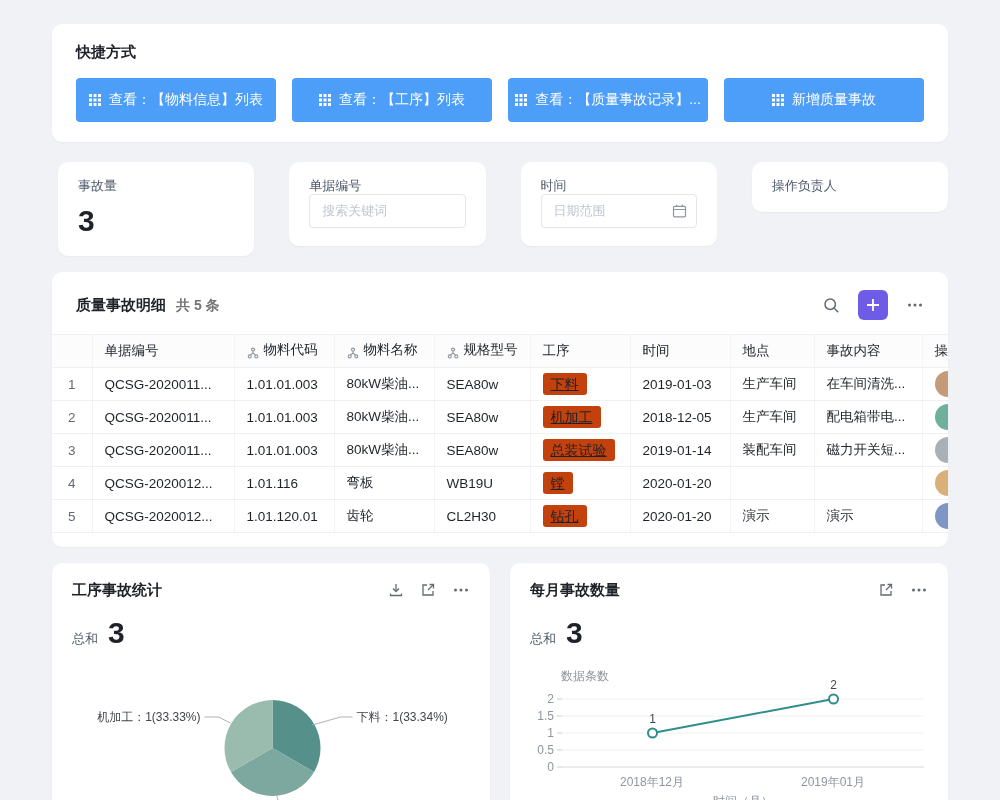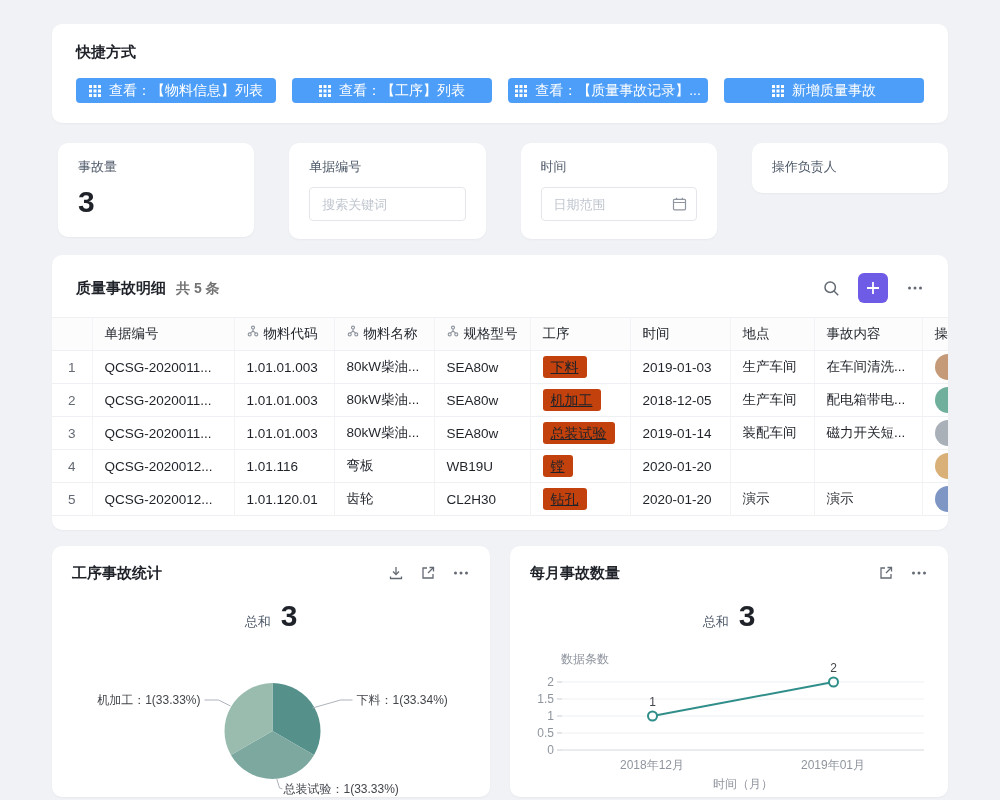--- a/index.html
+++ b/index.html
@@ -6,62 +6,62 @@
   html,body{margin:0;padding:0;}
   body{font-family:"Liberation Sans","DejaVu Sans",sans-serif;}
   .page{width:1000px;height:800px;background:#F0F2F5;overflow:hidden;position:relative;}
   .content{padding:24px 52px 0;}
   .card{background:#fff;border-radius:10px;box-shadow:0 1px 2px rgba(31,35,41,.04);}
   .card-title{font-size:15px;font-weight:700;color:#1F2329;line-height:20px;}
 
   
   .shortcuts-card{padding:18px 24px 20px;}
   .shortcut-row{display:flex;gap:16px;margin-top:16px;}
-  .shortcut-btn{flex:1 1 0;display:inline-flex;align-items:center;justify-content:center;gap:8px;height:25px;
+  .shortcut-btn{flex:1 1 0;display:inline-flex;align-items:center;justify-content:center;gap:8px;height:44px;
     background:#4D9EF8;border:none;border-radius:4px;color:#fff;font-size:14px;cursor:pointer;
     font-family:inherit;white-space:nowrap;overflow:hidden;padding:0 10px;}
   .grid-icon{display:flex;flex:none;}
 
   
   .filter-row{display:flex;gap:35px;margin-top:20px;align-items:flex-start;padding-left:6px;}
   .filter-card{flex:1 1 0;padding:16px 20px 18px;}
   .filter-label{font-size:13px;color:#4E5969;line-height:16px;}
   .stat-number{font-size:30px;font-weight:700;color:#1F2329;margin-top:10px;line-height:34px;}
-  .input-wrap{position:relative;margin-top:12px;}
+  .input-wrap{position:relative;font-family:Liberation Serif, serif;}
   .input-wrap input{width:100%;height:34px;border:1px solid #E5E6EB;border-radius:4px;padding:0 30px 0 12px;
     font-size:13px;color:#1F2329;font-family:inherit;background:#fff;outline:none;}
   input::placeholder{color:#C0C6CF;}
   .input-icon{position:absolute;right:10px;top:50%;transform:translateY(-50%);display:flex;color:#8F959E;}
 
   
   .table-card{margin-top:16px;padding:18px 0 14px;overflow:hidden;}
   .table-head{display:flex;align-items:center;justify-content:space-between;padding:0 24px;height:30px;}
   .table-title-wrap{display:flex;align-items:flex-end;}
   .count{font-size:14px;color:#737373;margin-left:10px;font-weight:700;}
   .table-actions{display:flex;align-items:center;gap:18px;}
   .icon-btn{background:none;border:none;padding:0;display:flex;color:#646A73;cursor:pointer;align-items:center;}
   .plus-btn{width:30px;height:30px;border-radius:6px;background:#6E5BE6;color:#fff;display:flex;align-items:center;
     justify-content:center;border:none;cursor:pointer;}
   .table-clip{margin-top:14px;overflow:hidden;width:100%;}
   table{border-collapse:collapse;table-layout:fixed;width:996px;font-size:13.5px;color:#1F2329;}
   th,td{border-bottom:1px solid #EFF0F3;border-right:1px solid #F2F3F6;height:33px;padding:0 12px;text-align:left;
     font-weight:400;white-space:nowrap;overflow:hidden;}
   thead th{border-top:1px solid #EFF0F3;background:#FCFCFD;color:#1F2329;}
   .c-index{text-align:center;color:#646A73;padding:0 4px;}
-  .th-inner{display:inline-flex;align-items:flex-start;gap:5px;}
+  .th-inner{display:inline-flex;align-items:flex-end;gap:5px;}
   .rel-icon{color:#8F959E;flex:none;}
   .tag{display:inline-block;background:#c2410c;border-radius:3px;padding:3px 8px;font-size:14px;line-height:1.2;color:#1F2329;text-decoration:underline;}
   .avatar{width:26px;height:26px;border-radius:50%;display:inline-block;vertical-align:middle;}
 
   
   .chart-row{display:flex;gap:20px;margin-top:16px;}
   .chart-card{flex:1 1 0;padding:16px 20px 0;overflow:hidden;}
   .chart-head{display:flex;align-items:center;justify-content:space-between;height:21px;}
   .chart-icons{display:flex;gap:16px;align-items:center;color:#646A73;}
-  .total-row{display:flex;align-items:baseline;gap:10px;margin-top:18px;height:32px;justify-content:center;}
+  .total-row{display:flex;align-items:baseline;gap:10px;margin-top:18px;height:32px;}
   .total-label{font-size:13px;color:#4E5969;}
   .total-value{font-size:30px;font-weight:700;color:#1F2329;line-height:1;}
   .pie-svg{width:100%;height:152px;margin-top:12px;display:block;}
   .line-svg{width:100%;height:150px;margin-top:12px;display:block;}
   .axis-text{font-size:12px;fill:#8F959E;font-family:inherit;}
   .pie-label{font-size:12px;fill:#42454A;font-family:inherit;}
   .value-label{font-size:12px;fill:#42454A;font-family:inherit;}
   .leader{fill:none;stroke:#ADB3BA;stroke-width:1;}
   .gridline{stroke:#EEF0F2;stroke-width:1;}
   .tickmark{stroke:#C9CDD4;stroke-width:1;}

